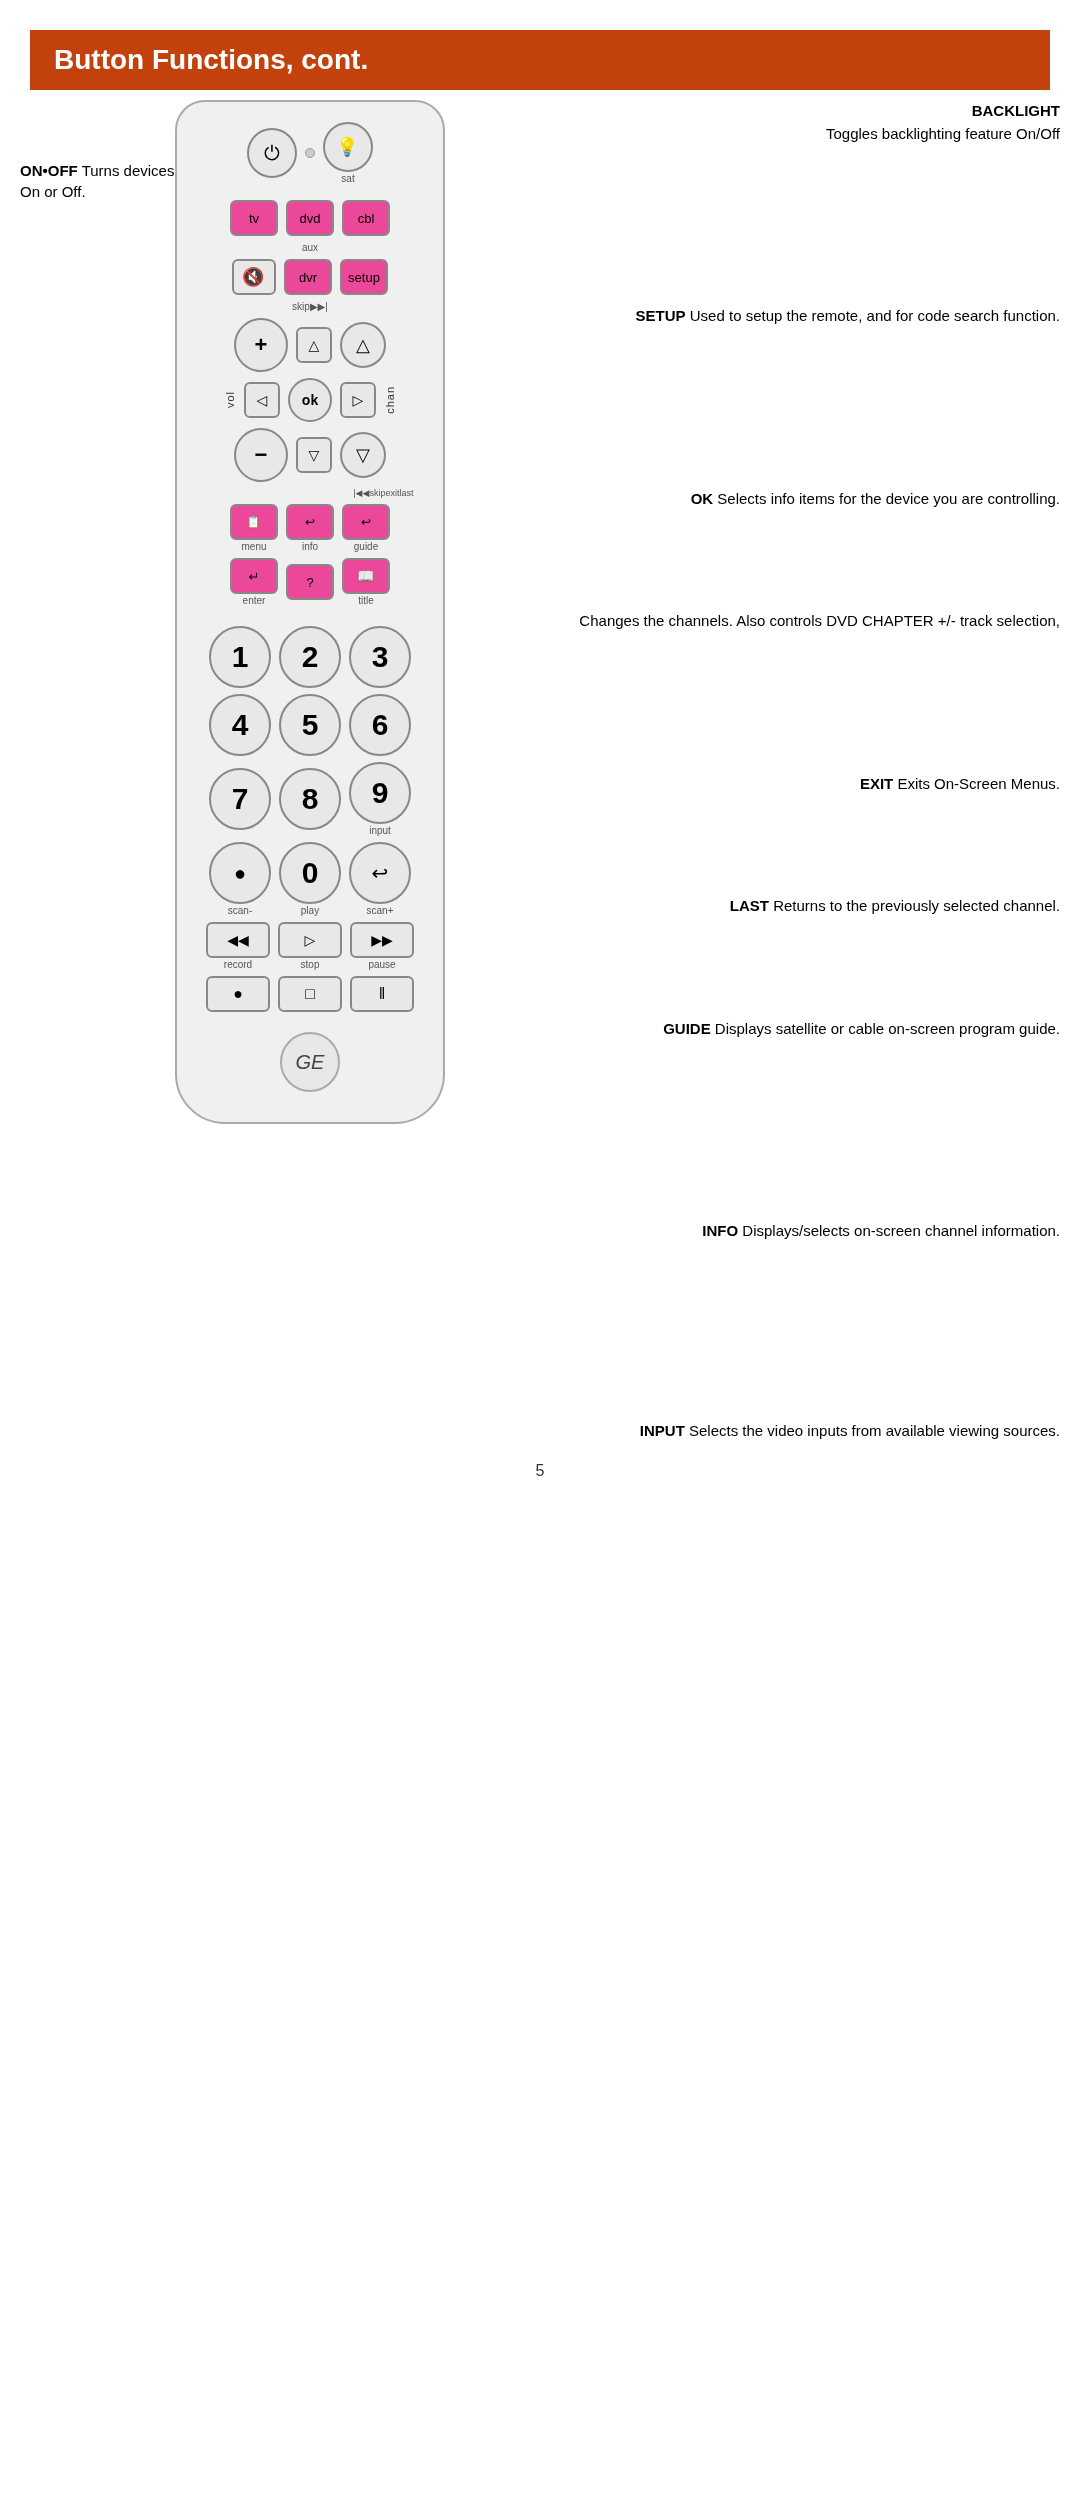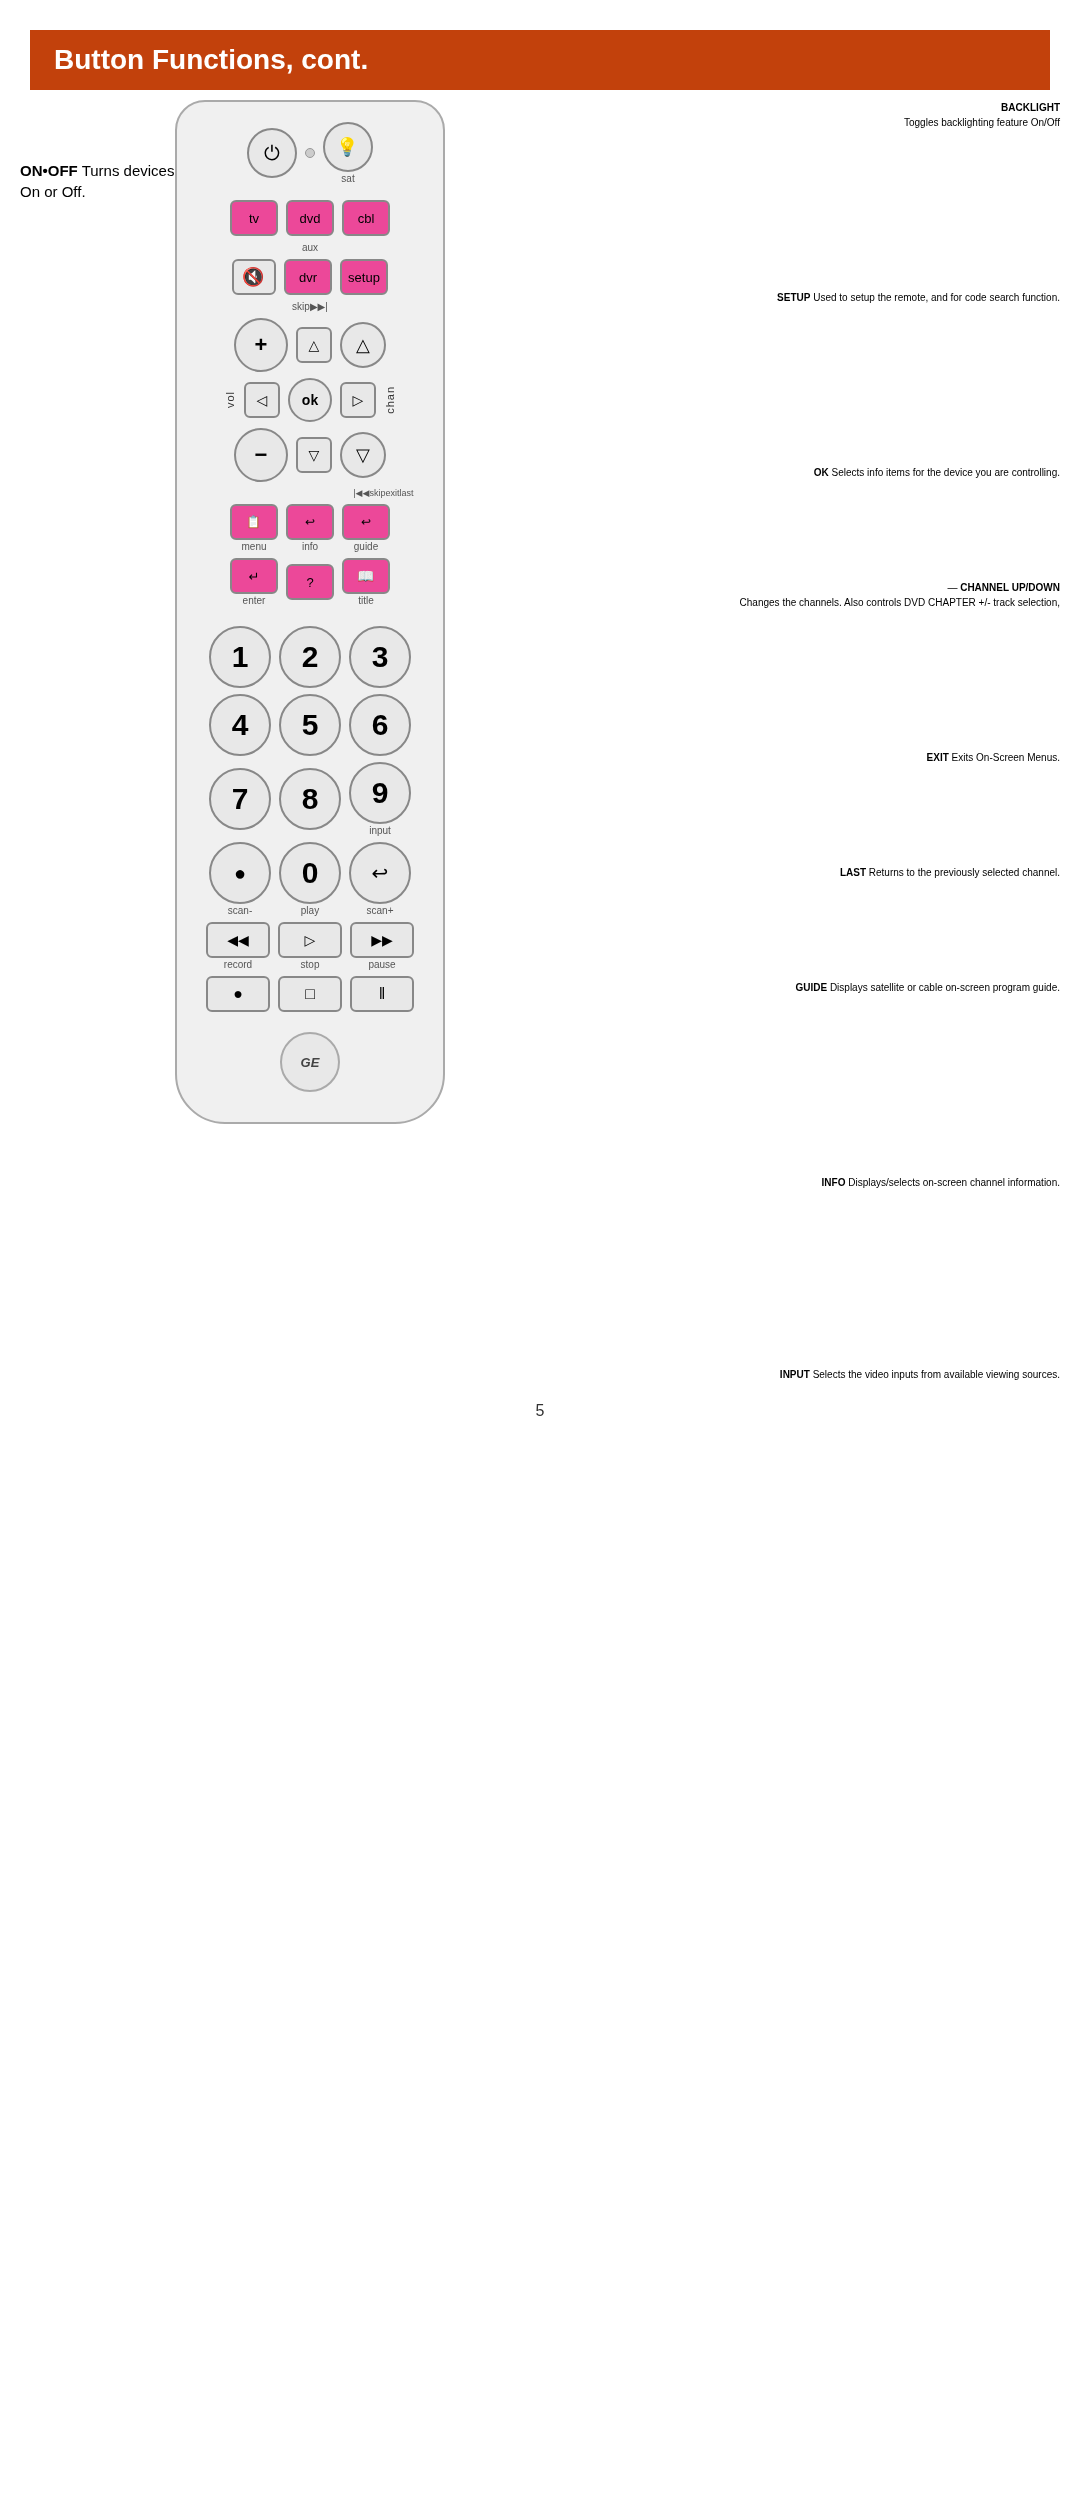--- a/index.html
+++ b/index.html
@@ -318,21 +318,21 @@
 
     .center-col {
       flex: 0 0 auto;
       display: flex;
       flex-direction: column;
       align-items: center;
     }
 
     .right-col {
       flex: 1;
-      font-size: 10px;
+      font-size: 15px;
       line-height: 1.5;
       padding-left: 10px;
       padding-top: 0px;
       text-align: right;
     }
 
     .ann {
       margin-bottom: 0;
       padding: 0;
     }
@@ -502,21 +502,21 @@
 
       <div class="remote-row">
         <div class="btn btn-rec-ctrl">●</div>
         <div class="btn btn-rec-ctrl">□</div>
         <div class="btn btn-rec-ctrl">‖</div>
       </div>
 
       <div class="remote-gap-md"></div>
 
       <div class="btn-ge-logo">
-        <span style="font-size:13px;font-style:italic;font-weight:bold;">GE</span>
+        <span style="font-size:20px;font-style:italic;font-weight:normal;">GE</span>
       </div>
 
     </div>
   </div>
 
   <div class="right-col">
 
     <div class="ann ann-backlight">
       <div><strong>BACKLIGHT</strong></div>
       <div>Toggles backlighting feature On/Off</div>
@@ -530,21 +530,20 @@
 
     <div class="spacer-xl"></div>
 
     <div class="ann ann-ok">
       <span><strong>OK</strong></span><span> Selects info items for the device you are controlling.</span>
     </div>
 
     <div class="spacer-md"></div>
 
     <div class="ann ann-chanupdown">
-      <div>— <strong>CHANNEL UP/DOWN</strong></div>
       <div>Changes the channels. Also controls DVD  CHAPTER +/- track selection,</div>
     </div>
 
     <div class="spacer-lg"></div>
 
     <div class="ann ann-exit">
       <span><strong>EXIT</strong></span><span> Exits On-Screen Menus.</span>
     </div>
 
     <div class="spacer-md"></div>

